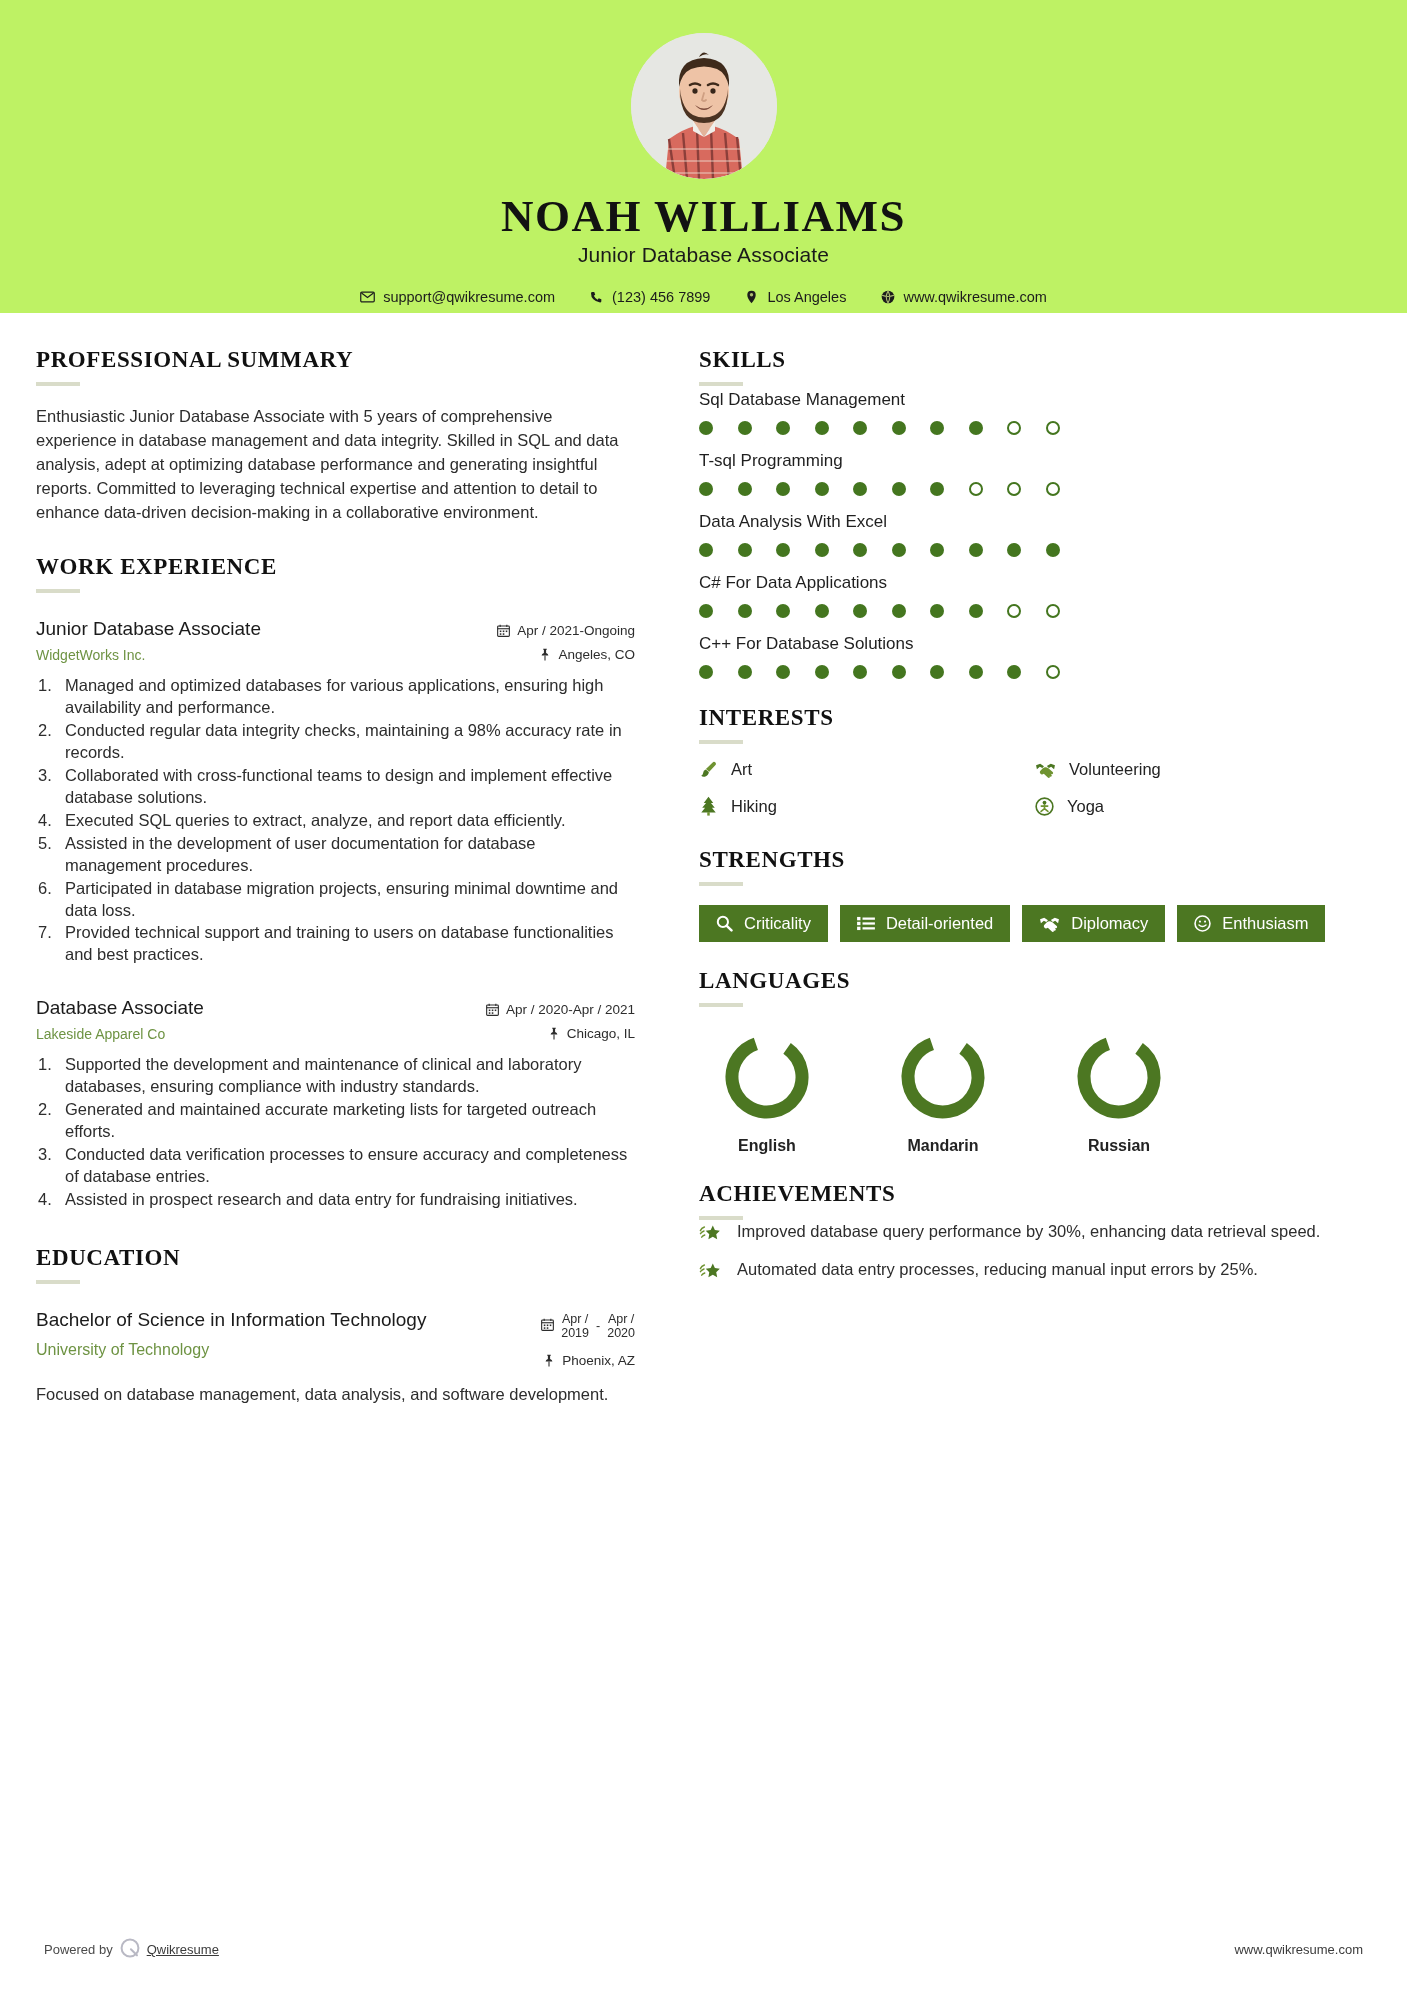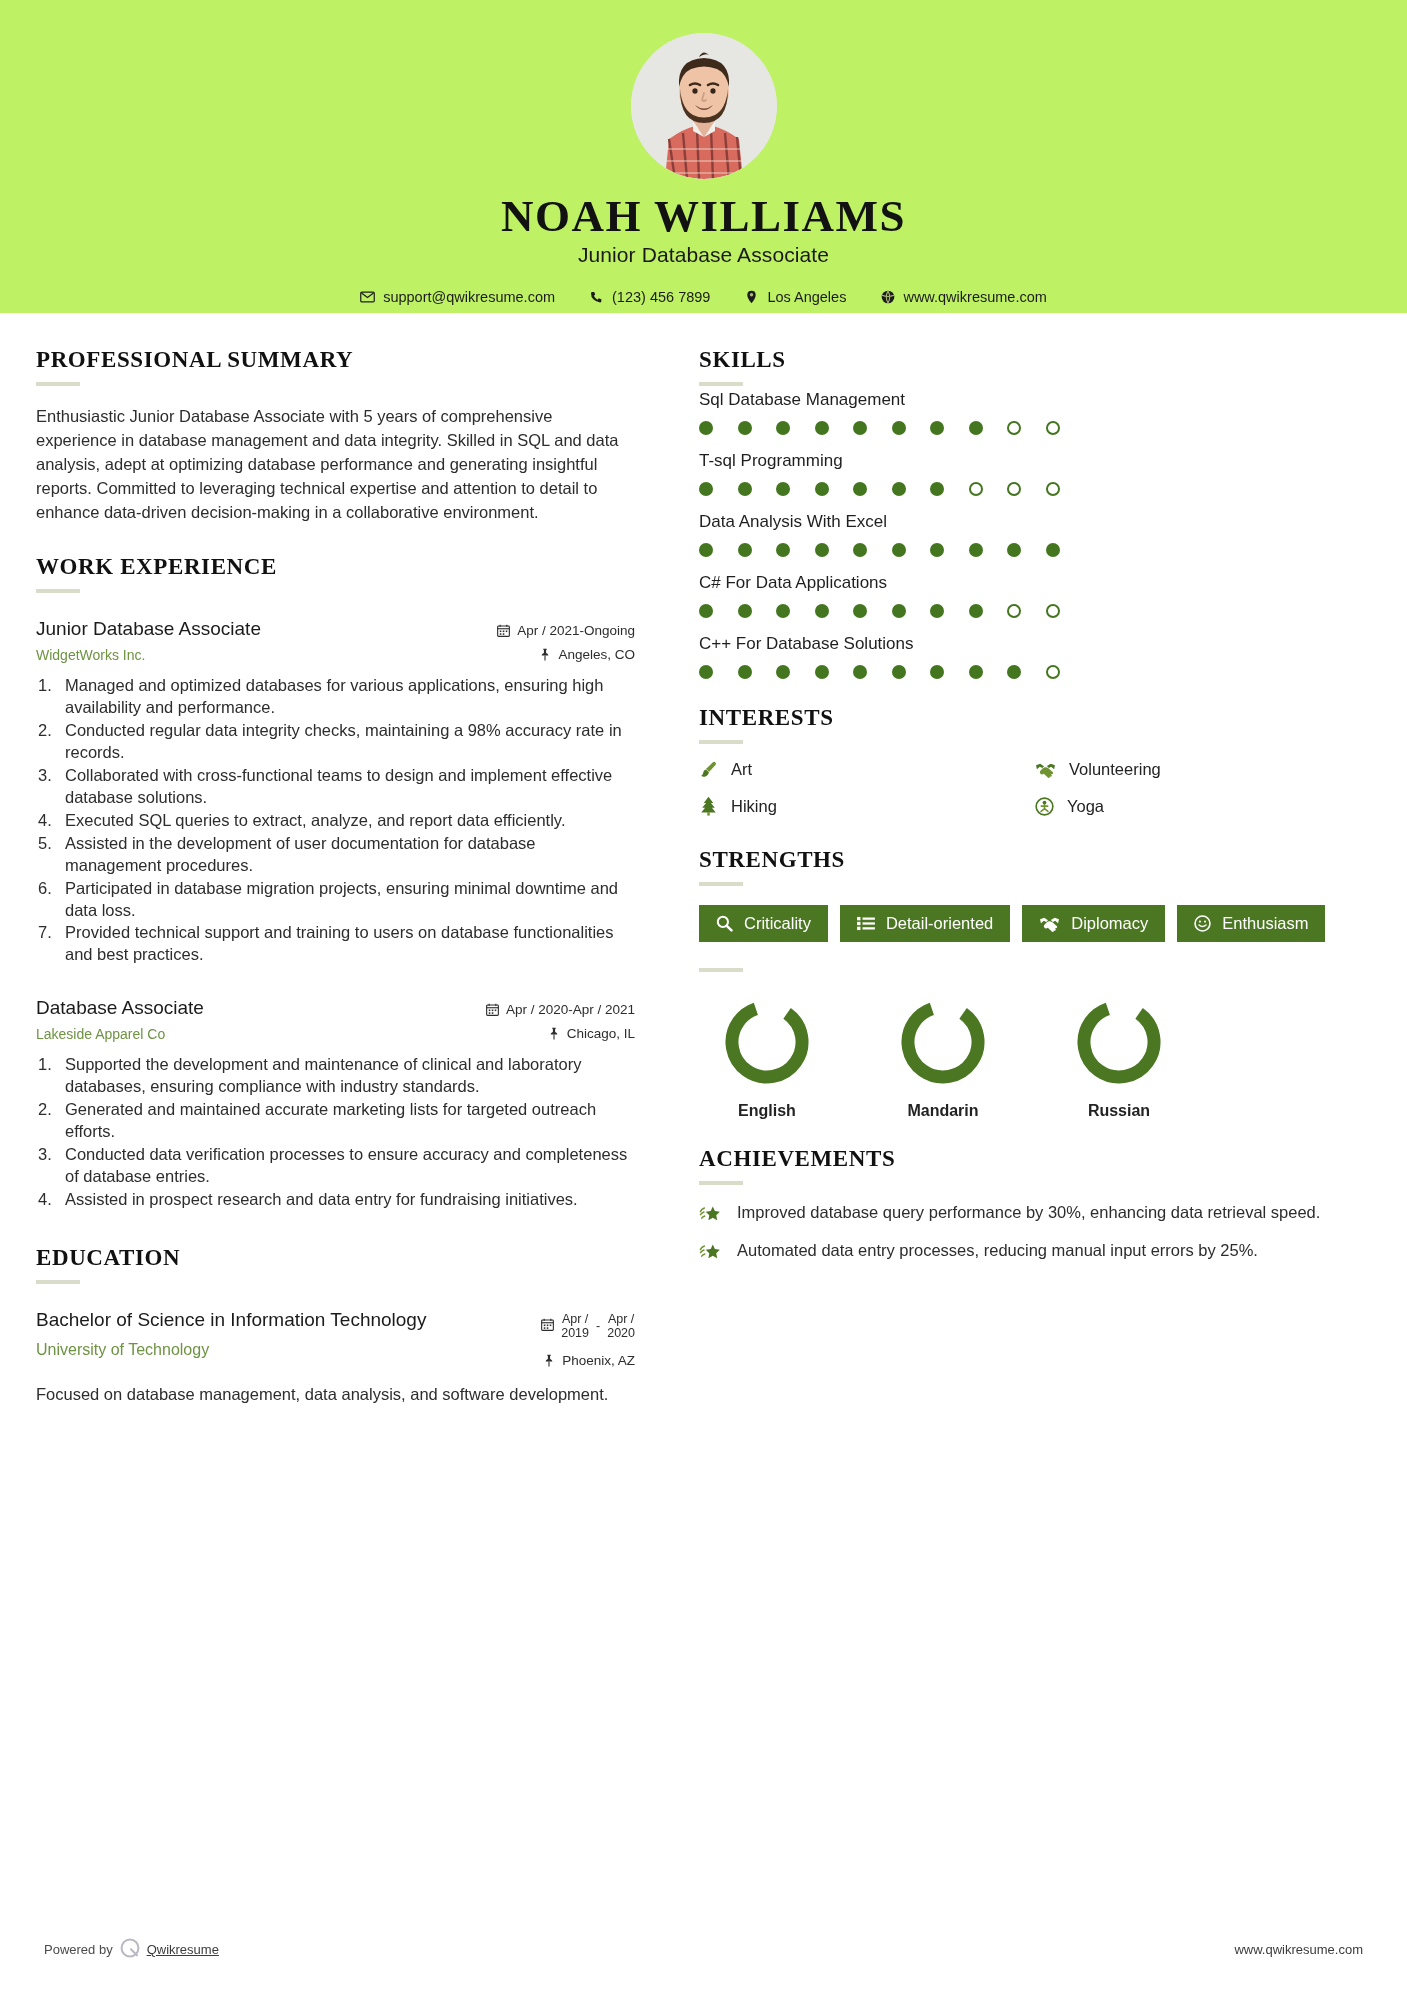--- a/index.html
+++ b/index.html
@@ -153,21 +153,21 @@
   }
   .strength svg { display: block; flex: none; }
 
   
   .langs { display: flex; gap: 40px; margin-top: 22px; }
   .lang { width: 136px; text-align: center; }
   .lang svg { display: block; margin: 0 auto; }
   .lang-name { font-size: 16px; color: #232323; margin-top: 12px; font-weight: bold; }
 
   
-  .achs { margin-top: 16px; }
+  .achs { }
   .ach { display: flex; gap: 15px; margin-bottom: 14px; }
   .ach svg { display: block; flex: none; margin-top: 3px; }
   .ach-text { font-size: 16.5px; line-height: 1.35; color: #2d2d2d; }
 
   
   .footer {
     position: absolute; left: 0; right: 0; bottom: 28px;
     display: flex; align-items: center; justify-content: space-between;
     padding: 0 44px;
     font-size: 13px; color: #4a4a4a;
@@ -582,20 +582,21 @@
                 <circle cx="11.7" cy="7" r="1.1" fill="#fff"></circle>
                 <path d="M5.3 10.6 Q9 13.8 12.7 10.6" stroke="#fff" stroke-width="1.6" fill="none" stroke-linecap="round"></path>
               </svg>
           </span>
           <span>Enthusiasm</span>
         </div>
       </div>
     </div>
 
     <div class="sect" style="margin-top:26px;">
+      <div class="sect-title">LANGUAGES</div>
       <div class="sect-rule"></div>
       <div class="langs" id="langs-host">
           <div class="lang">
             <svg width="96" height="96" viewBox="0 0 96 96">
               <circle cx="48" cy="48" r="35" fill="none" stroke="#4c7722" stroke-width="13" stroke-dasharray="186.92476288859268 219.9114857512855" transform="rotate(-55 48 48)"></circle>
             </svg>
             <div class="lang-name">English</div>
           </div>
           <div class="lang">
             <svg width="96" height="96" viewBox="0 0 96 96">

